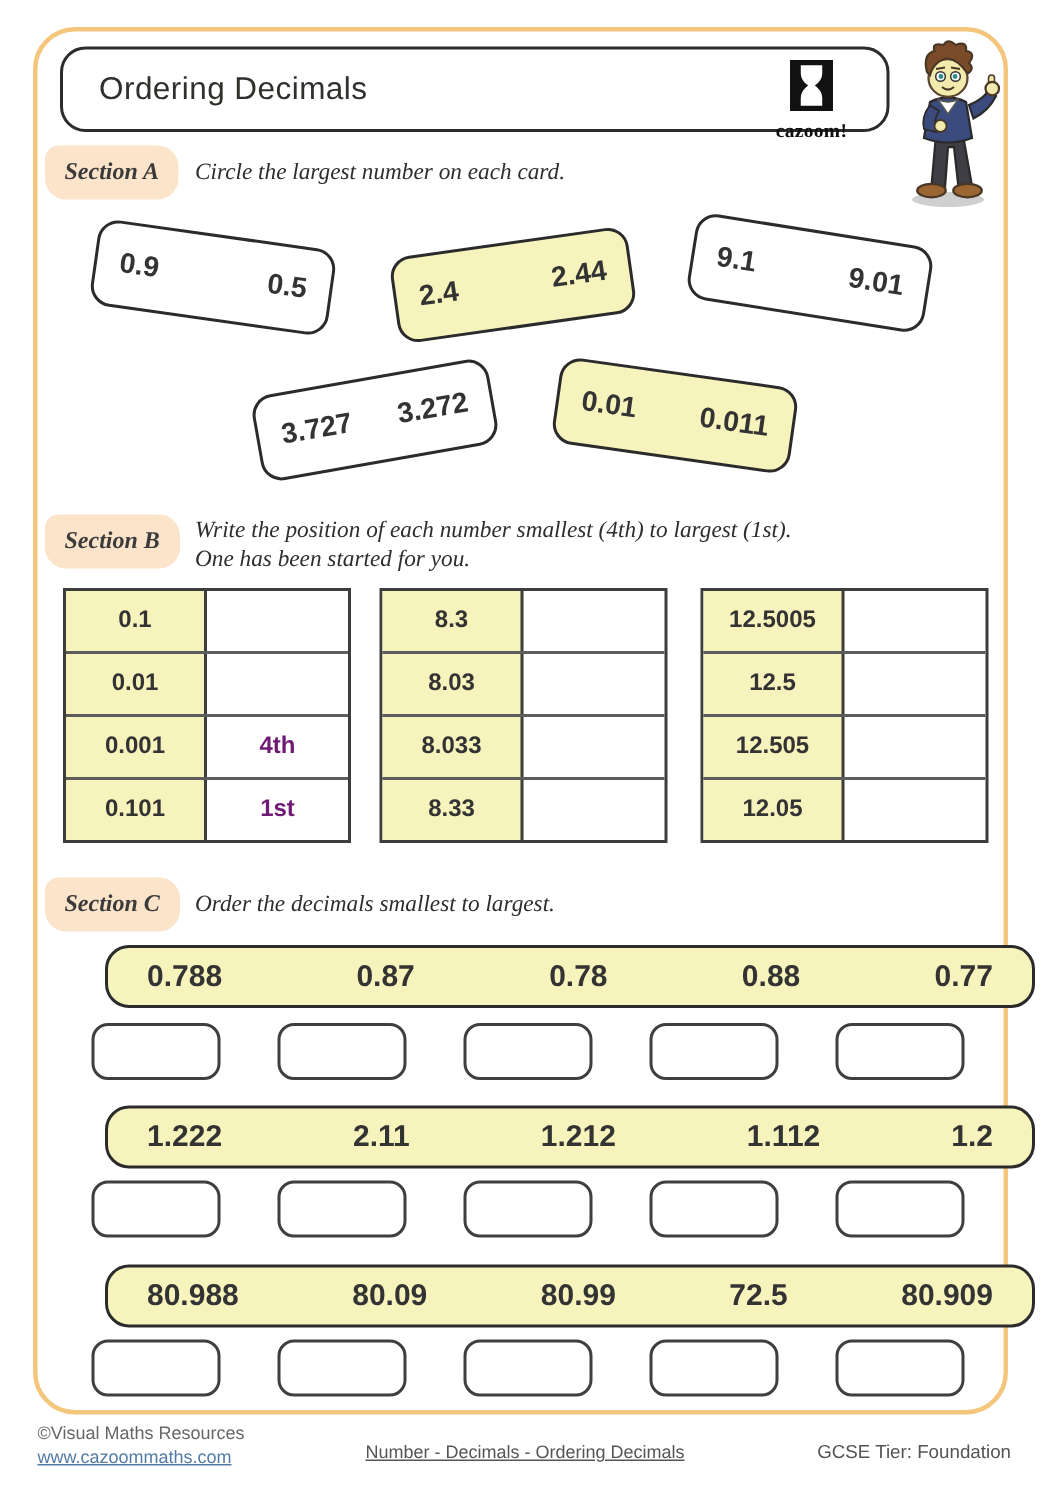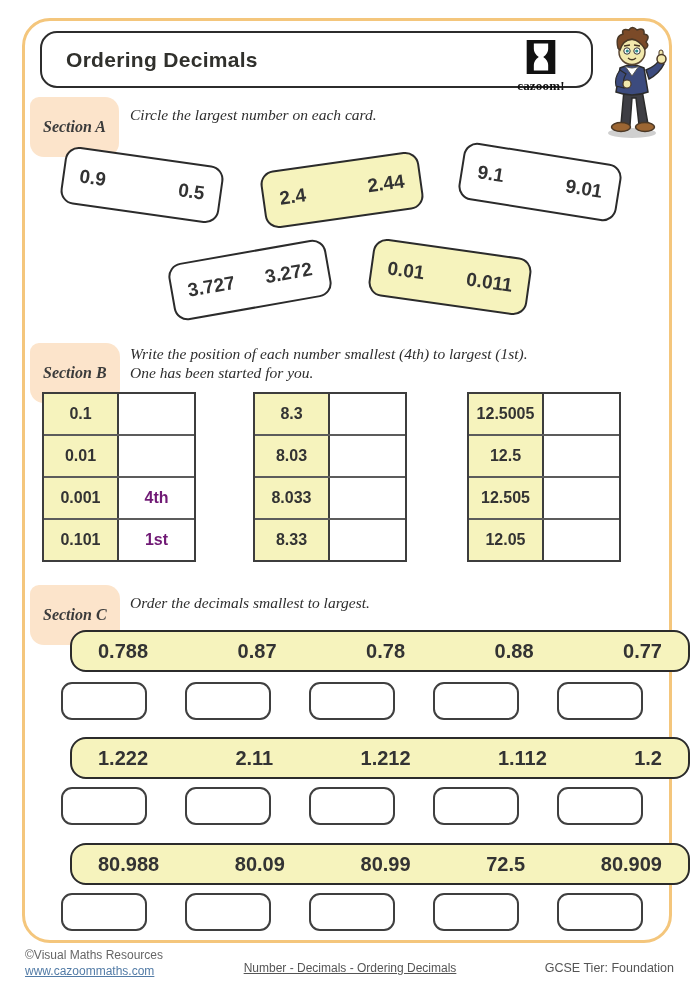--- a/index.html
+++ b/index.html
@@ -11,33 +11,33 @@
     position:absolute; left:22px; top:18px; width:650px; height:925px;
     box-sizing:border-box; border:3px solid #f4c67c; border-radius:28px;
   }
   
   .header-box {
     position:absolute; left:40px; top:31px; width:553px; height:57px;
     box-sizing:border-box; background:#fff; border:2.5px solid #2c2c2c;
     border-radius:17px; z-index:2;
   }
   .page-title {
-    position:absolute; left:24px; top:15px; font-size:21px; font-weight:bold;
+    position:absolute; left:24px; top:15px; font-size:21px; font-weight:normal;
     color:#30302c; letter-spacing:.3px;
   }
   .logo { position:absolute; right:14px; top:7px; width:72px; text-align:center; }
   .logo-brand {
     font-family:"Liberation Serif", serif; font-weight:bold; font-size:13px;
     color:#101010; margin-top:0; letter-spacing:.2px;
   }
   .mascot { position:absolute; left:594px; top:26px; z-index:5; }
   
   .pill {
     position:absolute; left:30px; background:#fce4cb; color:#3b3b3b;
-    border-radius:9px 14px 14px 14px; padding:21px 13px;
+    border-radius:9px 14px 14px 14px; padding:9px 13px;
     font-family:"Liberation Serif", serif; font-style:italic; font-weight:bold;
     font-size:16px;
   }
   .instr {
     position:absolute; left:130px; font-family:"Liberation Serif", serif;
     font-style:italic; font-size:15.5px; color:#2e2e2e; line-height:19px;
   }
   
   .card {
     position:absolute; box-sizing:border-box; background:#fff;
@@ -46,21 +46,21 @@
     padding:0 15px; font-weight:bold; font-size:19px; color:#333;
   }
   .card.yellow { background:#f6f3bd; }
   .c1 { left:62px;  top:156px; width:160px; height:58px; transform:rotate(8deg); }
   .c2 { left:262px; top:161px; width:160px; height:58px; transform:rotate(-8deg); }
   .c3 { left:460px; top:153px; width:160px; height:58px; transform:rotate(9deg); }
   .c4 { left:170px; top:251px; width:160px; height:58px; transform:rotate(-10deg); }
   .c5 { left:370px; top:248px; width:160px; height:58px; transform:rotate(8deg); }
   
   .btable {
-    position:absolute; top:392px; width:154px; box-sizing:border-box;
+    position:absolute; top:392px; width:192px; box-sizing:border-box;
     border:2px solid #3d3d3d; background:#fff;
   }
   .t1 { left:42px; } .t2 { left:253px; } .t3 { left:467px; }
   .brow { display:flex; }
   .brow + .brow { border-top:2px solid #5c5c5c; }
   .bcell {
     width:50%; height:40px; box-sizing:border-box; display:flex;
     align-items:center; justify-content:center; font-weight:bold;
     font-size:16px; color:#333;
   }

